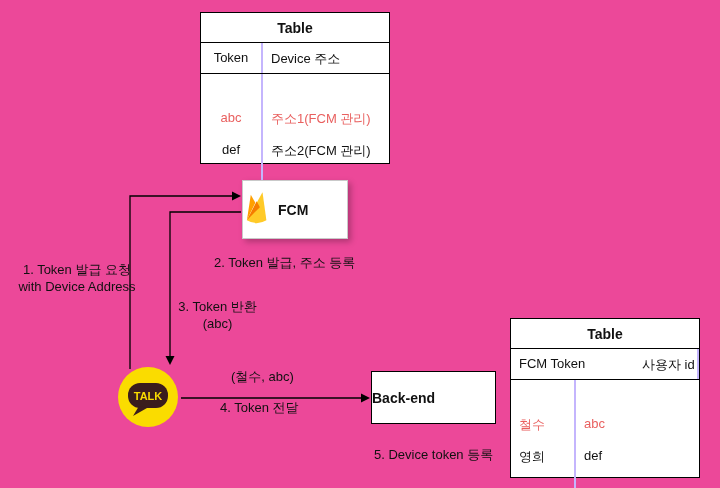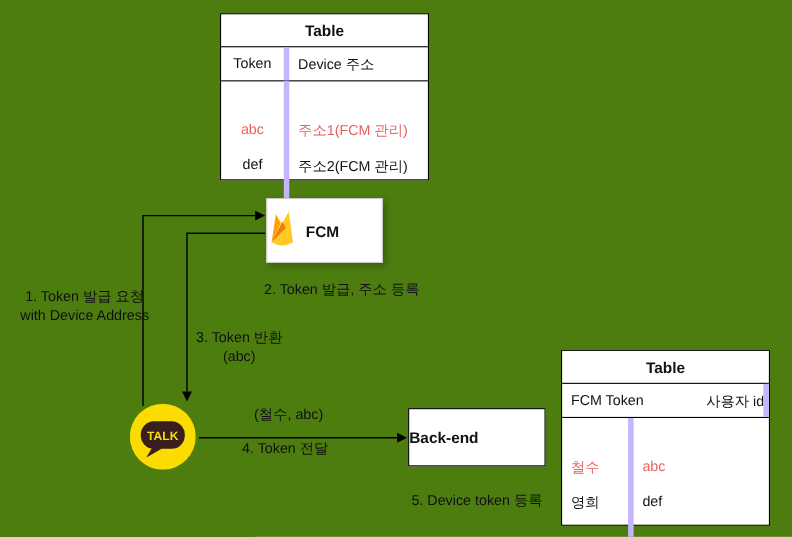--- a/index.html
+++ b/index.html
@@ -4,21 +4,21 @@
 <style>
   * { margin: 0; padding: 0; box-sizing: border-box; }
   body {
     font-family: "Liberation Sans", "DejaVu Sans", sans-serif;
     background: #fff;
   }
   .canvas {
     position: relative;
     width: 720px;
     height: 488px;
-    background: #4d7c0f;
+    background: #ec4899;
     overflow: hidden;
     font-size: 13px;
     color: #111;
   }
   .abs { position: absolute; }
   .center { text-align: center; }
 
   
   .diagram-table {
     position: absolute;
@@ -41,21 +41,21 @@
     height: 31px;
     flex: 0 0 31px;
     border-bottom: 1px solid #000;
     display: flex;
   }
   .hcell {
     padding: 7px 8px;
     white-space: nowrap;
     overflow: hidden;
   }
-  .c1 { border-right: 5px solid #c4b5fd; flex: 0 0 auto; }
+  .c1 { border-right: 2px solid #c4b5fd; flex: 0 0 auto; }
   .c2 { flex: 1; }
   .tbl-body { display: flex; flex: 1; }
   .bcol { padding: 12px 8px; }
   .bcol > div { height: 18px; margin-bottom: 14px; white-space: nowrap; }
   .red { color: var(--red, #e9605f); margin-top: 24px; }
 
   
   .fcm-box {
     position: absolute;
     background: #fff;
@@ -157,21 +157,21 @@
         <div>def</div>
       </div>
     </div>
   </div>
 
   <div class="lbl center" style="left:10px; top:261px; width:134px">
     <div>1. Token 발급 요청</div>
     <div>with Device Address</div>
   </div>
 
-  <div class="lbl" style="left:240px; top:254px">2. Token 발급, 주소 등록</div>
+  <div class="lbl" style="left:214px; top:254px">2. Token 발급, 주소 등록</div>
 
   <div class="lbl center" style="left:170px; top:298px; width:95px">
     <div>3. Token 반환</div>
     <div>(abc)</div>
   </div>
 
   <div class="lbl" style="left:231px; top:368px">(철수, abc)</div>
 
   <div class="lbl" style="left:220px; top:399px">4. Token 전달</div>
 

